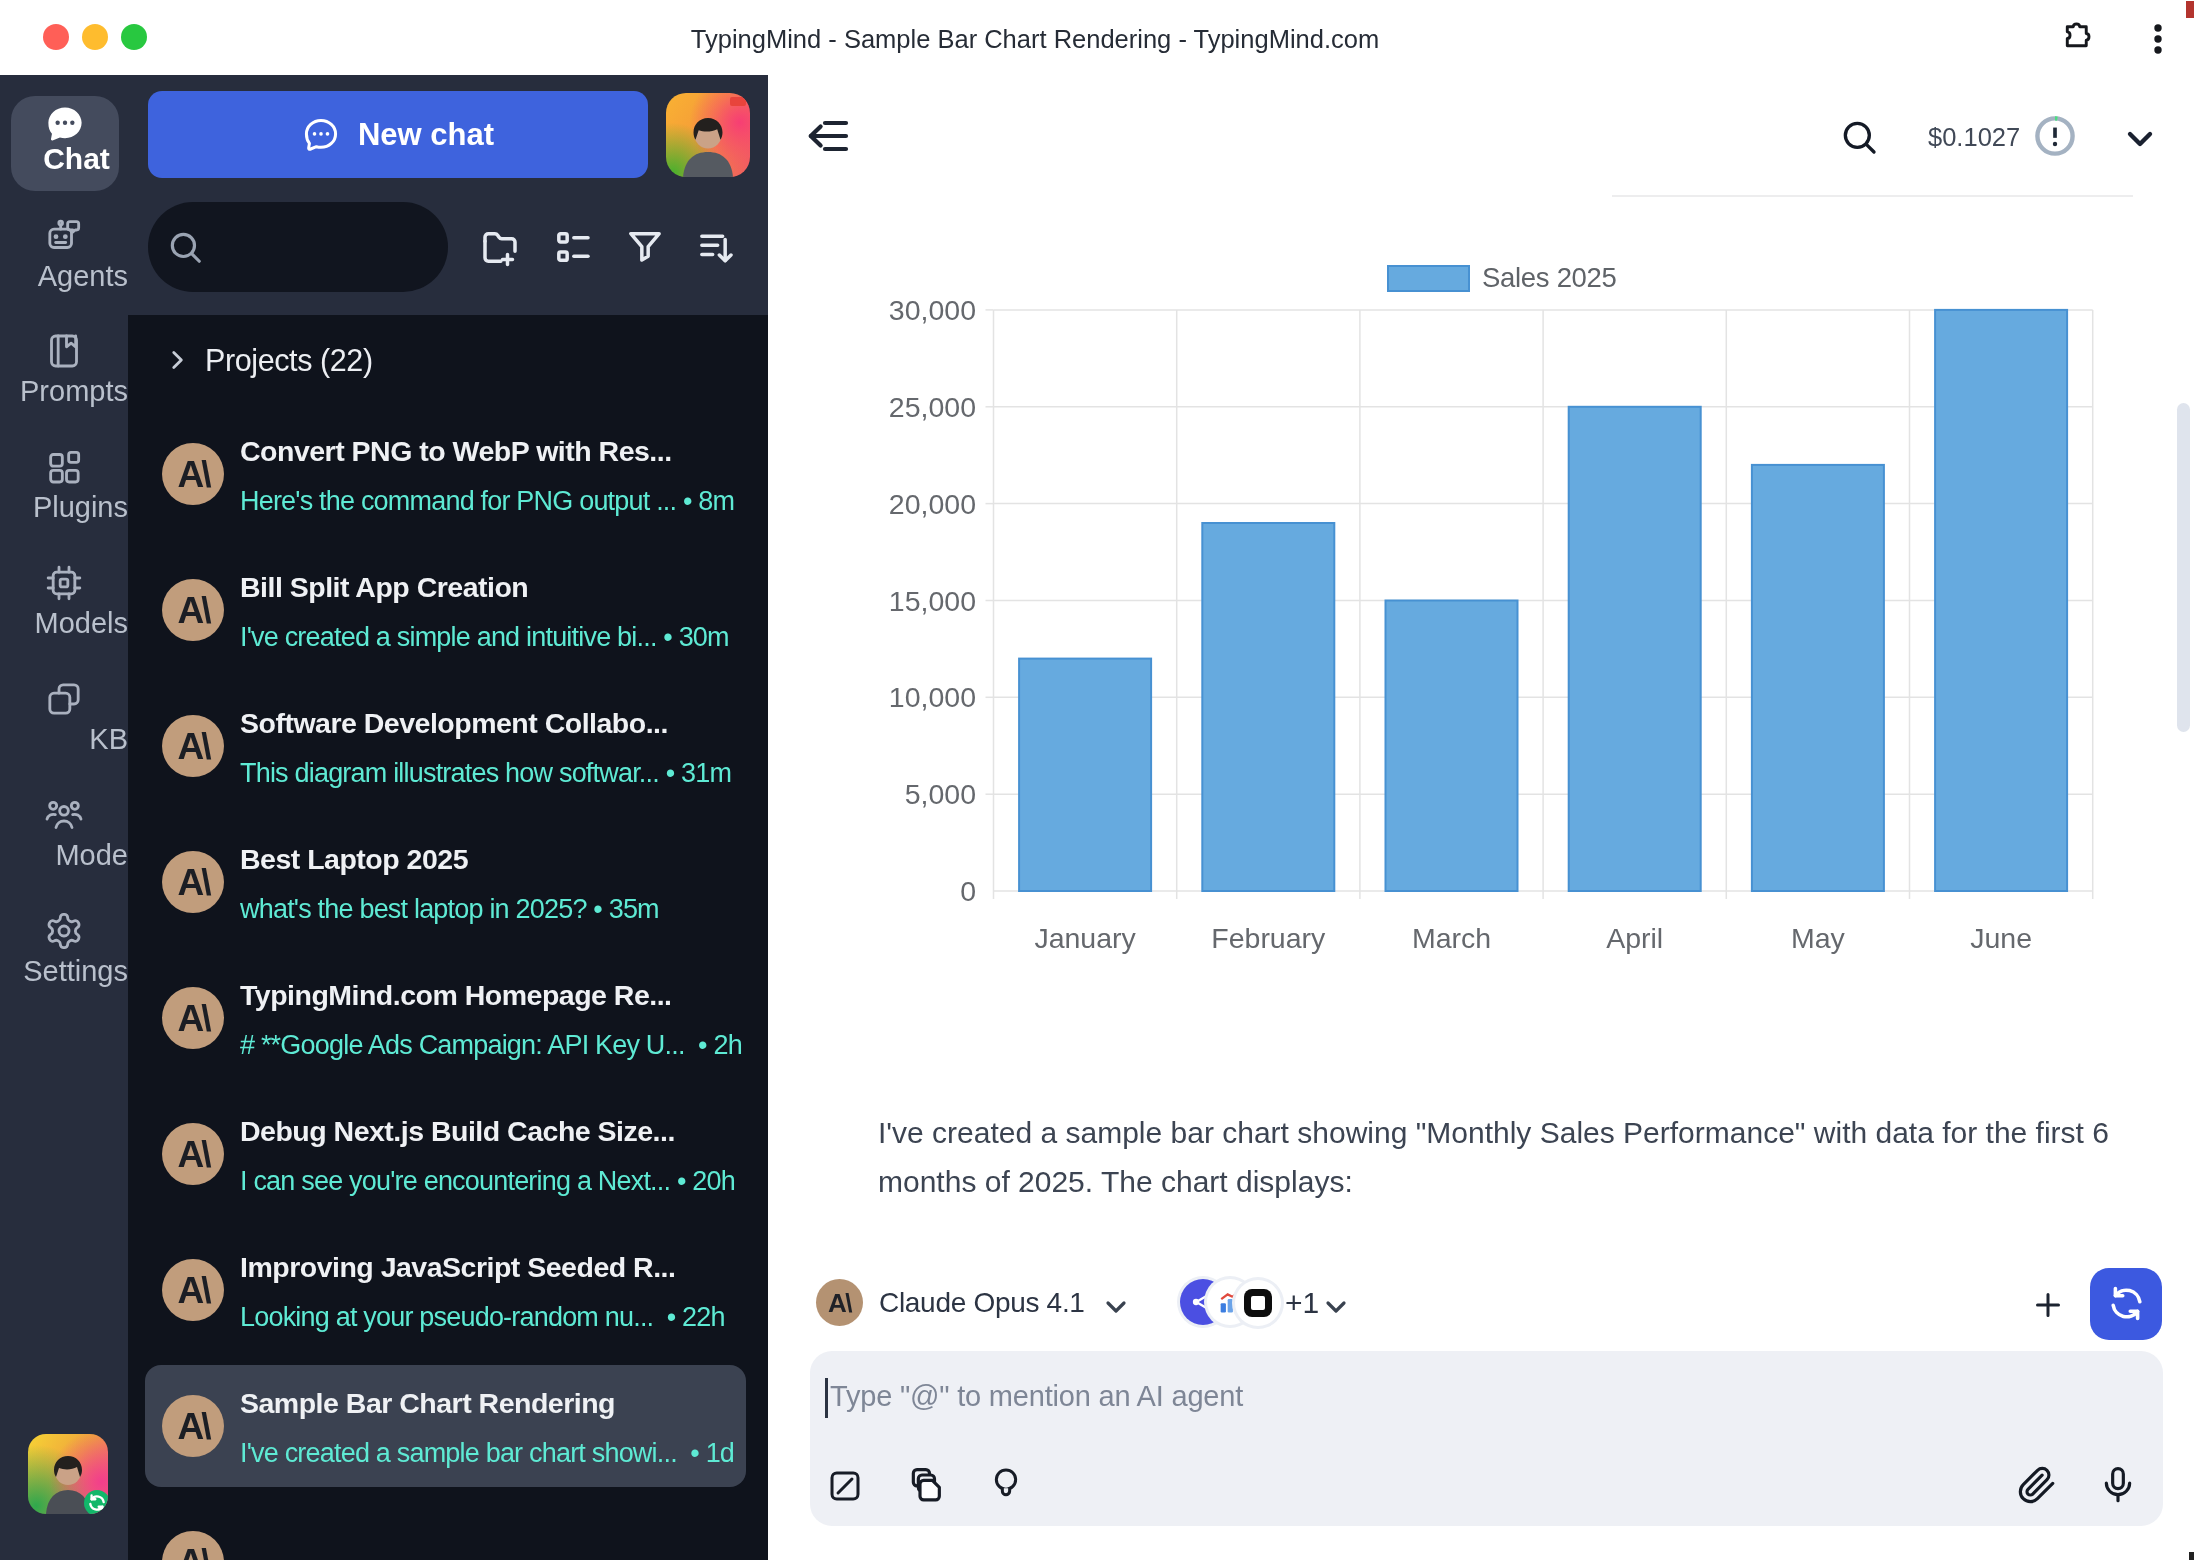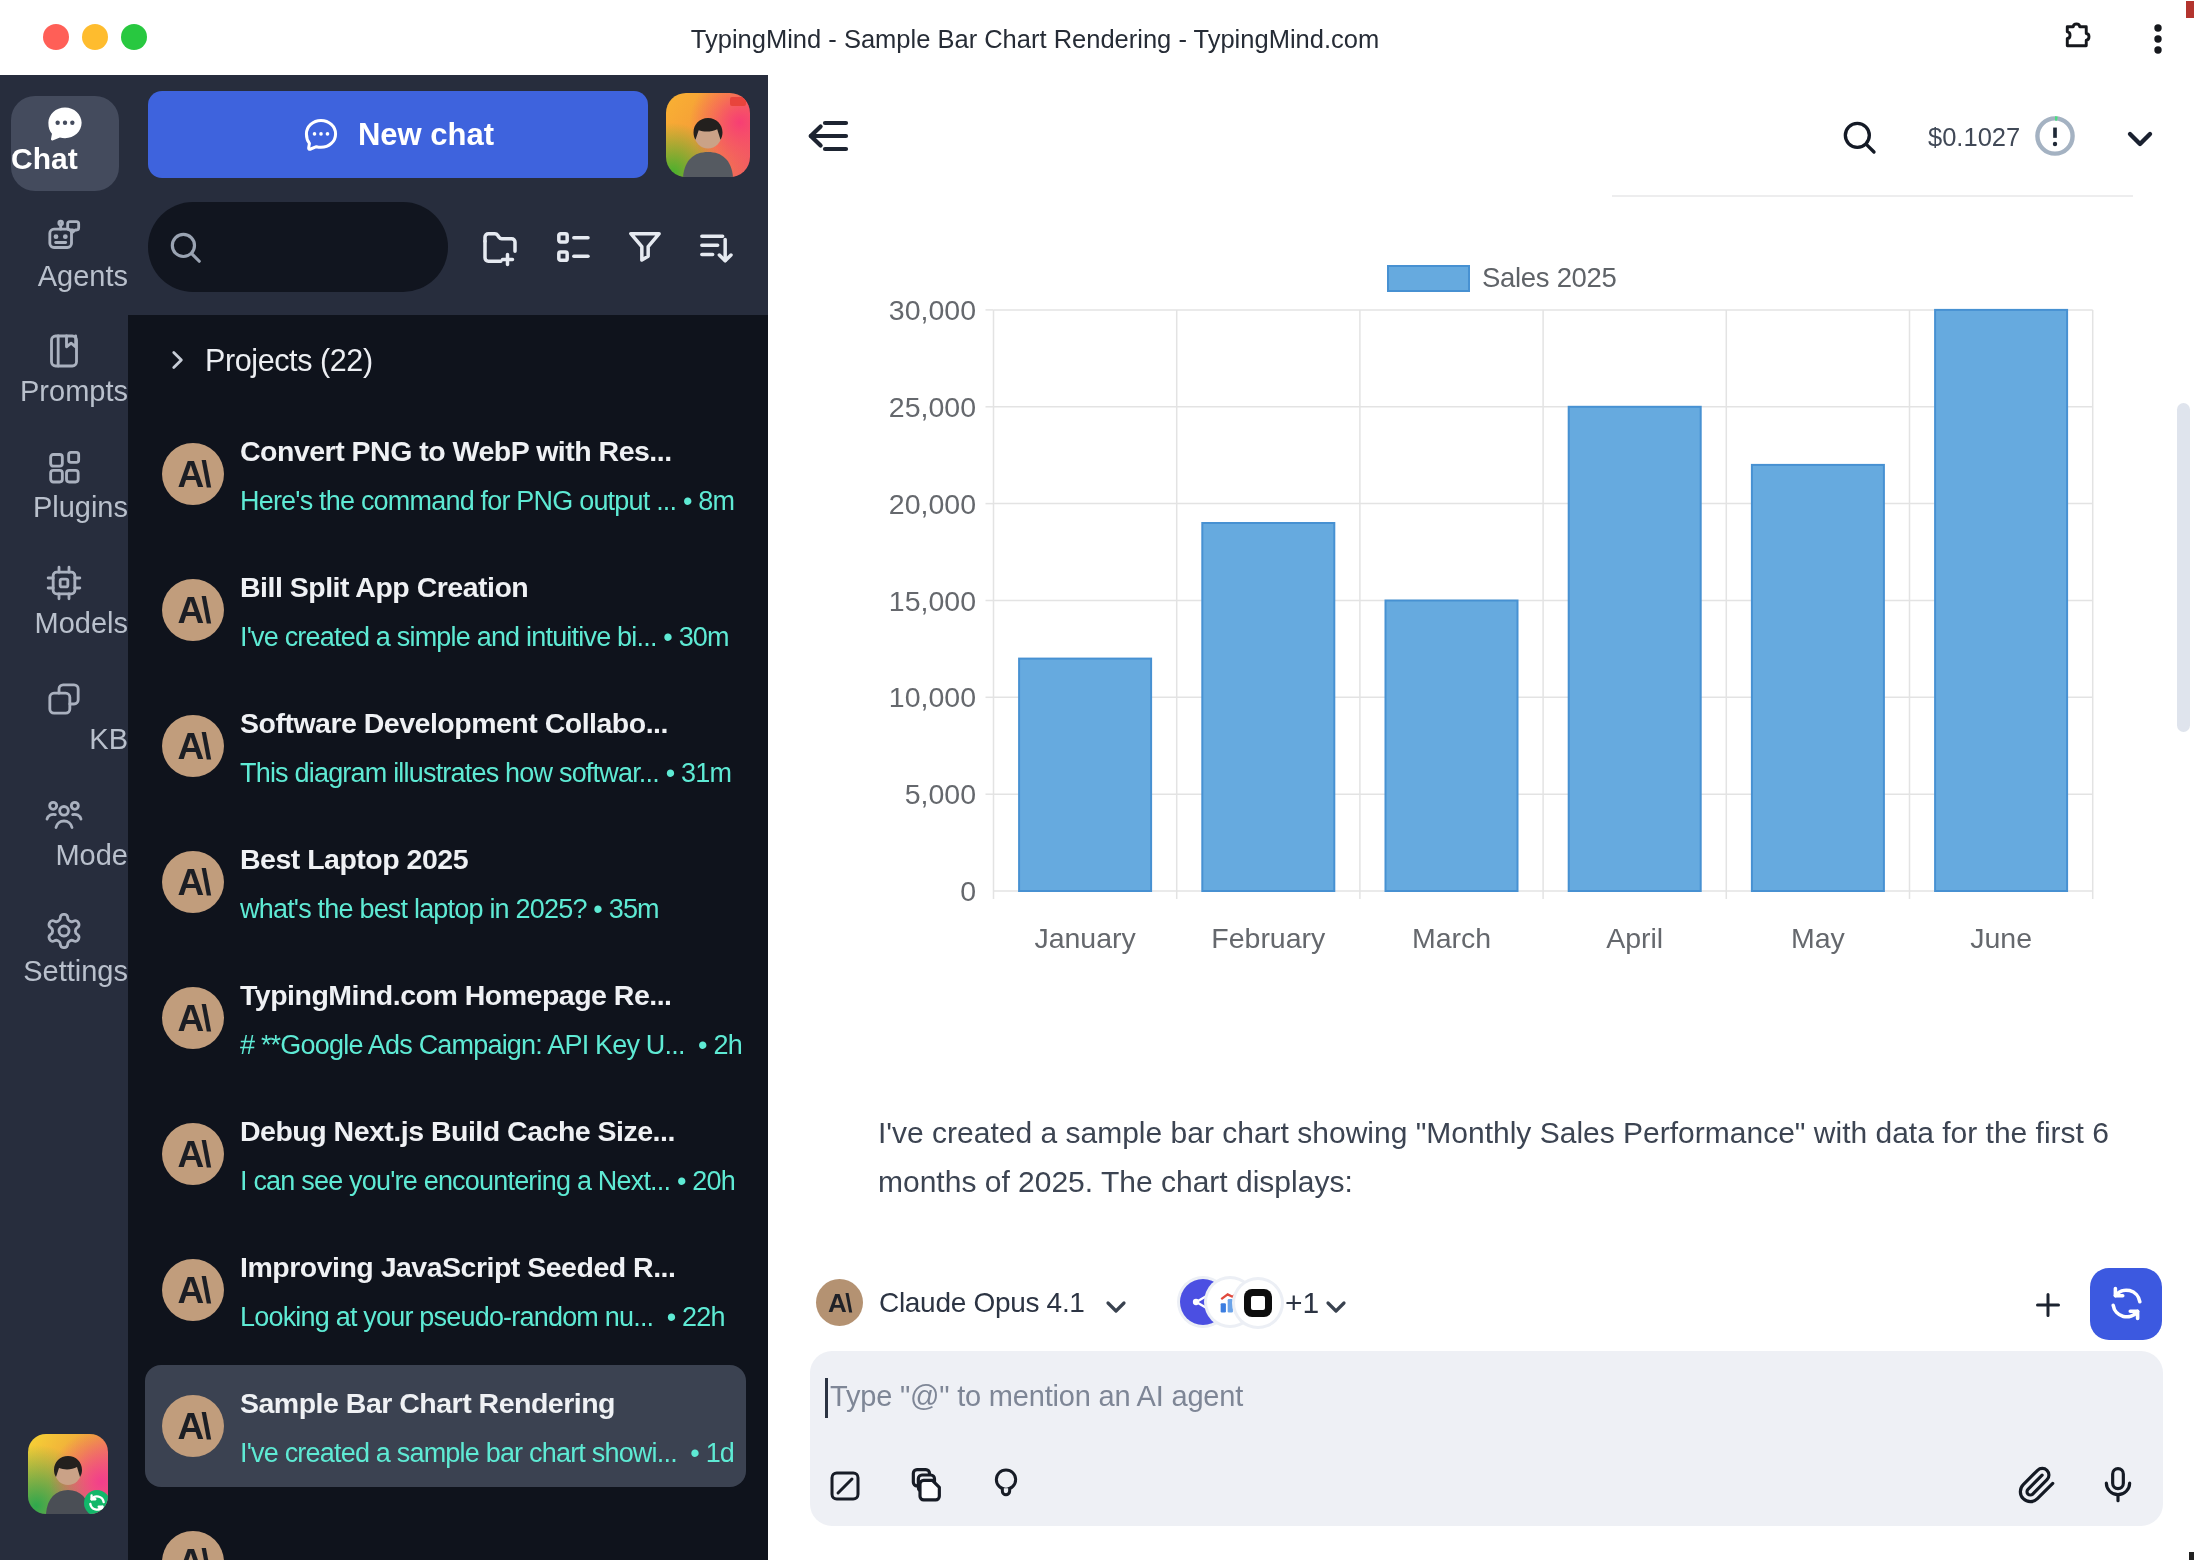--- a/index.html
+++ b/index.html
@@ -104,21 +104,21 @@
   </div>
   <div class="abs" id="chatbtn">
     <svg class="abs" style="left:33px;top:7px" width="42" height="42" viewBox="0 0 24 24">
         <path fill="#fff" d="M12 2.5c5.2 0 9.5 3.9 9.5 8.8s-4.3 8.8-9.5 8.8c-1 0-2-.14-2.9-.4l-4.2 1.7c-.5.2-1-.25-.9-.77l.55-3.1C3.1 15.9 2.5 14.2 2.5 11.3c0-4.9 4.3-8.8 9.5-8.8z"></path>
         <g fill="#444b5d">
           <circle cx="7.8" cy="11.3" r="1.25"></circle>
           <circle cx="12" cy="11.3" r="1.25"></circle>
           <circle cx="16.2" cy="11.3" r="1.25"></circle>
         </g>
       </svg>
-    <div class="abs" style="left:0;top:46px;width:131px;text-align:left;font-size:30px;font-weight:700;color:#fff">Chat</div>
+    <div class="abs" style="left:0;top:46px;width:131px;text-align:center;font-size:30px;font-weight:700;color:#fff">Chat</div>
   </div>
   <svg class="abs navic" style="top:140px" viewBox="0 0 24 24" fill="none" stroke="#aab1bf" stroke-width="1.7" stroke-linecap="round" stroke-linejoin="round">
       <rect x="3.5" y="8.5" width="13" height="11" rx="2.5"></rect>
       <path d="M10 8.5V6"></path>
       <circle cx="10" cy="4.8" r="1.1"></circle>
       <circle cx="7.2" cy="13" r="0.6" fill="#aab1bf"></circle>
       <circle cx="12.8" cy="13" r="0.6" fill="#aab1bf"></circle>
       <path d="M7 16.5h6"></path>
       <path d="M15.5 4h4a1.3 1.3 0 0 1 1.3 1.3v2.4a1.3 1.3 0 0 1-1.3 1.3h-.8l-1.5 1.3V9h-1.7a1.3 1.3 0 0 1-1.3-1.3V5.3A1.3 1.3 0 0 1 15.5 4z"></path>
     </svg>

